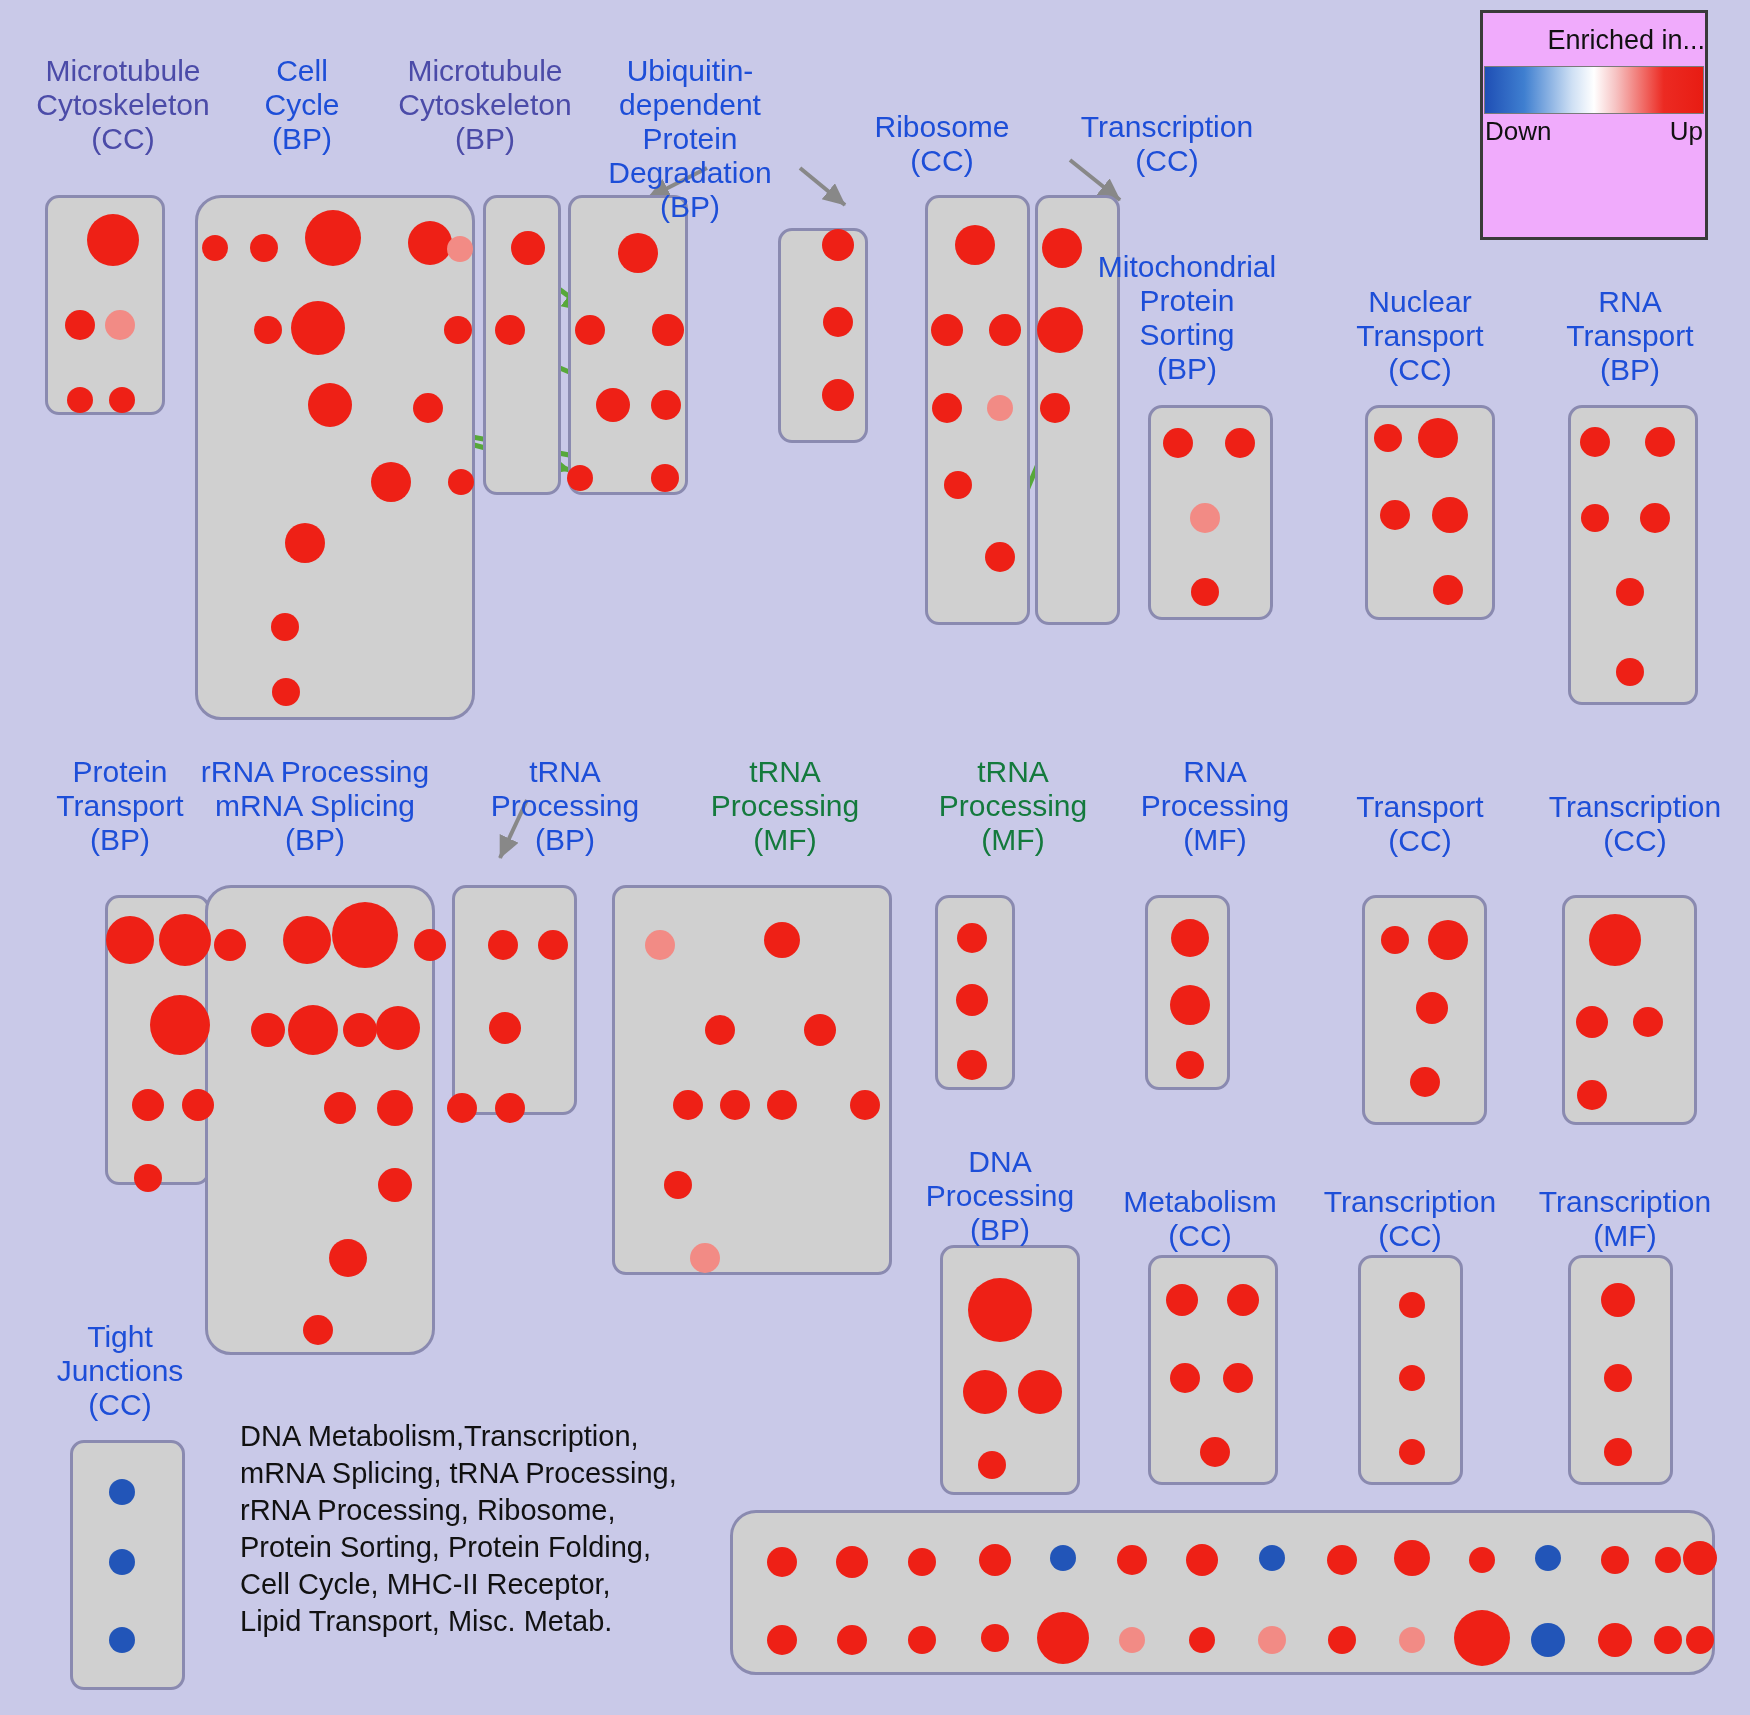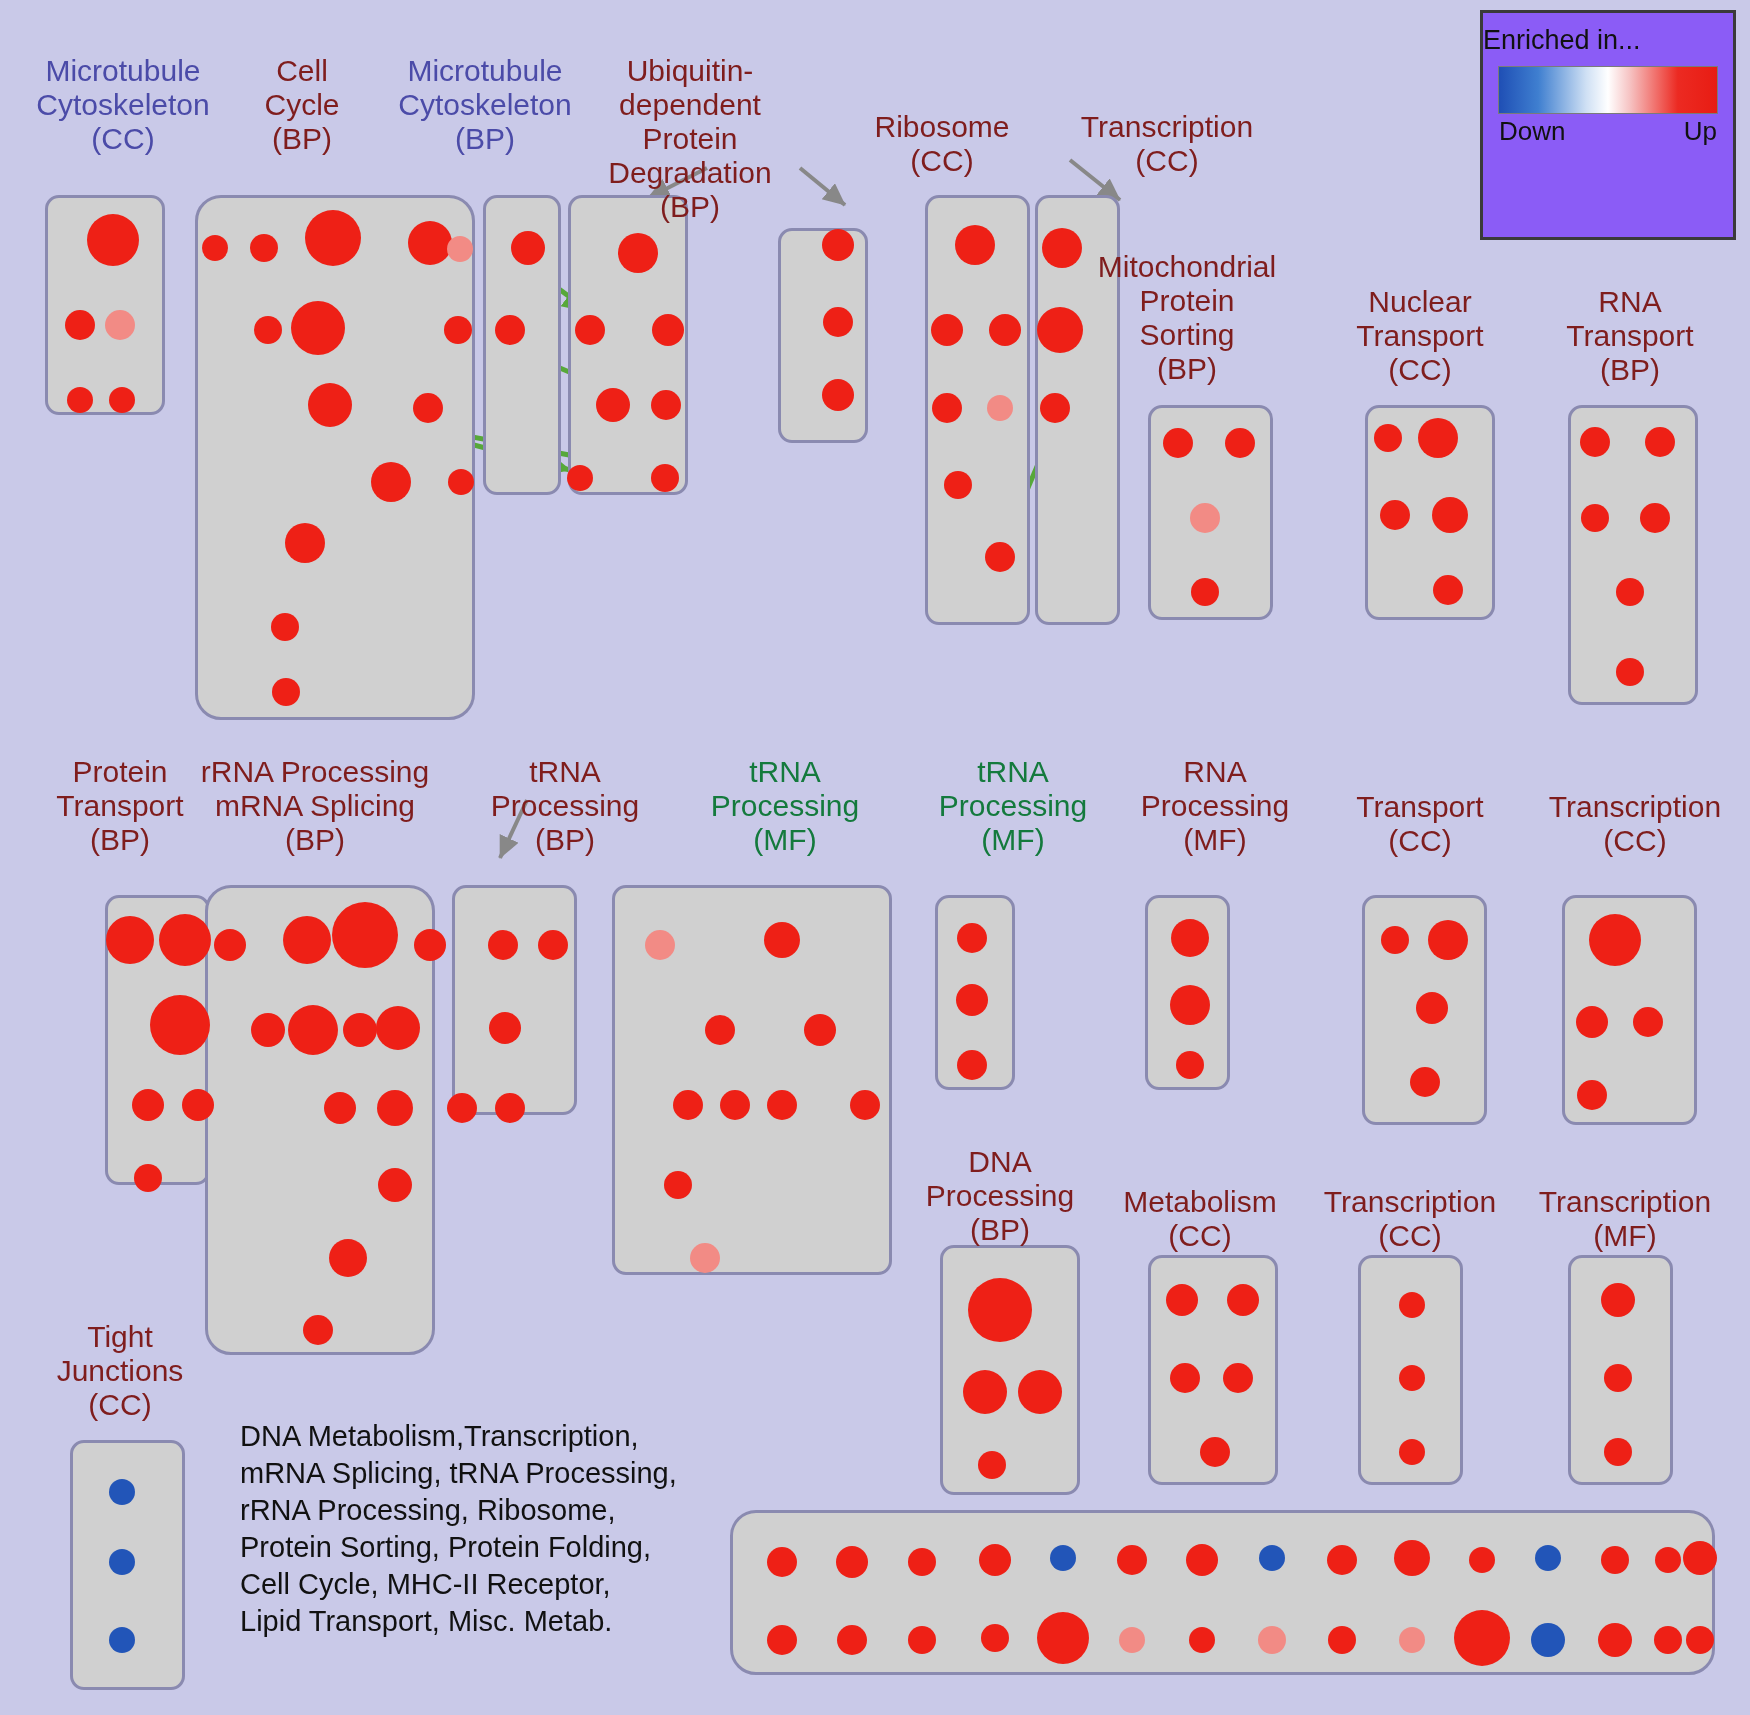--- a/index.html
+++ b/index.html
@@ -21,44 +21,44 @@
     box-sizing:border-box;
   }
   .cluster.pill{border-radius:26px;}
 
   
   .lbl{
     position:absolute;
     text-align:center;
     font-size:30px;
     line-height:34px;
-    color:#7f1d1d;
+    color:#1d4ed8;
     white-space:pre-line;
   }
   .lbl.cc-blue{color:#4b4ba8;}
   .lbl.mf-green{color:#147a3d;}
 
   
   .node{
     position:absolute;
     border-radius:50%;
     transform:translate(-50%,-50%);
   }
 
   
   svg.edges{position:absolute;left:0;top:0;width:1750px;height:1715px;overflow:visible;}
 
   
   .legend{
     position:absolute;
-    left:1480px;top:10px;width:256px;height:230px;
-    background:#8b5cf6;
+    left:1480px;top:10px;width:228px;height:230px;
+    background:#f0abfc;
     border:3px solid #3a3a3a;
     box-sizing:border-box;
-    text-align:left;
+    text-align:right;
   }
   .legend-title{font-size:27px;margin-top:12px;color:#111;}
   .legend-bar{
     margin:10px auto 2px auto;
     width:218px;height:46px;
     background:linear-gradient(to right,#1f4fb5 0%,#3f7fd0 18%,#cfe0f4 40%,#ffffff 50%,#f6c3c3 60%,#ec2a22 82%,#e81c13 100%);
     border:1px solid #7a7a7a;
   }
   .legend-ends{
     display:flex;justify-content:space-between;

